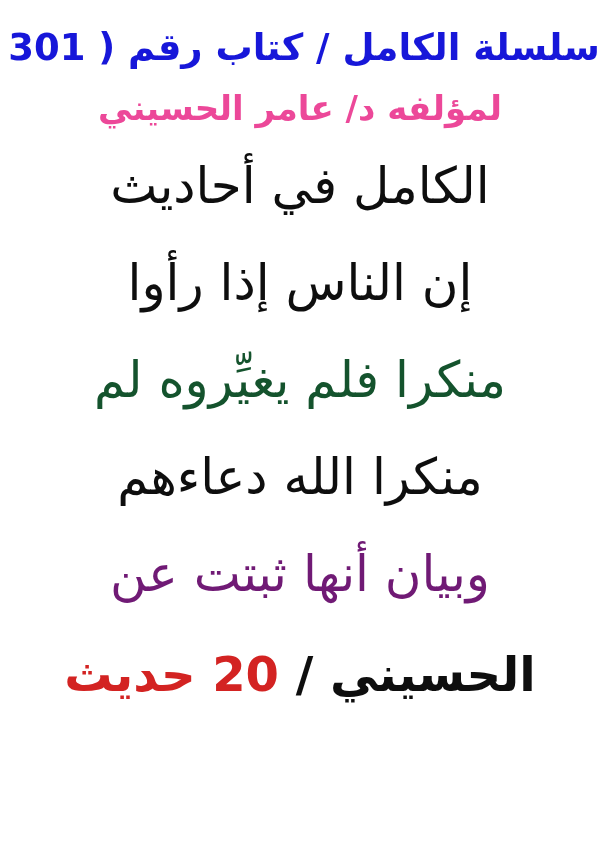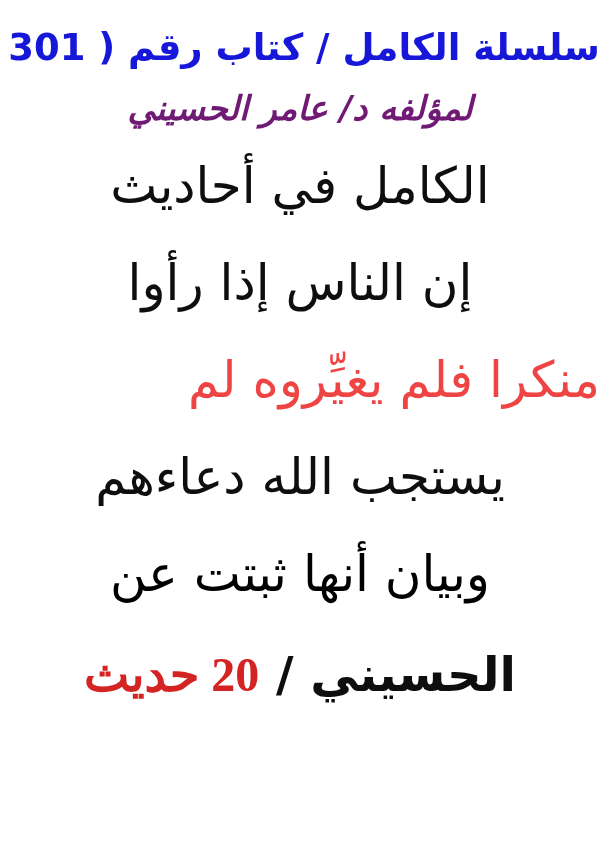--- a/index.html
+++ b/index.html
@@ -53,27 +53,27 @@
     font-weight: bold;
   }
 </style>
 </head>
 <body style="background: rgb(255, 255, 255);">
 
 <div class="cover">
 
   <div class="series-line" style="color: rgb(23, 23, 217);">سلسلة الكامل / كتاب رقم ( 301 )</div>
 
-  <div class="author-line" style="color: #701a75; font-style: italic;">لمؤلفه د/ عامر الحسيني</div>
+  <div class="author-line" style="color: #ec4899;">لمؤلفه د/ عامر الحسيني</div>
 
   <div class="title-block">
     <div class="title-line" style="color: rgb(14, 14, 14);">الكامل في أحاديث</div>
     <div class="title-line" style="color: rgb(14, 14, 14);">إن الناس إذا رأوا</div>
-    <div class="title-line" style="color: #ef4444; text-align: right;">منكرا فلم يغيِّروه لم</div>
-    <div class="title-line" style="color: rgb(14, 14, 14);">يستجب الله دعاءهم</div>
-    <div class="title-line" style="color: #000000;">وبيان أنها ثبتت عن</div>
+    <div class="title-line" style="color: #14532d;">منكرا فلم يغيِّروه لم</div>
+    <div class="title-line" style="color: rgb(14, 14, 14);">منكرا الله دعاءهم</div>
+    <div class="title-line" style="color: #701a75;">وبيان أنها ثبتت عن</div>
   </div>
 
   <div class="footer-line">
-    <span style="color: rgb(14, 14, 14);">الحسيني / </span><span class="count" style="color: rgb(211, 35, 34); font-family: Liberation Serif, serif;">20 حديث</span>
+    <span style="color: rgb(14, 14, 14);">الحسيني / </span><span class="count" style="color: rgb(211, 35, 34);">20 حديث</span>
   </div>
 
 </div>
 
 </body></html>

